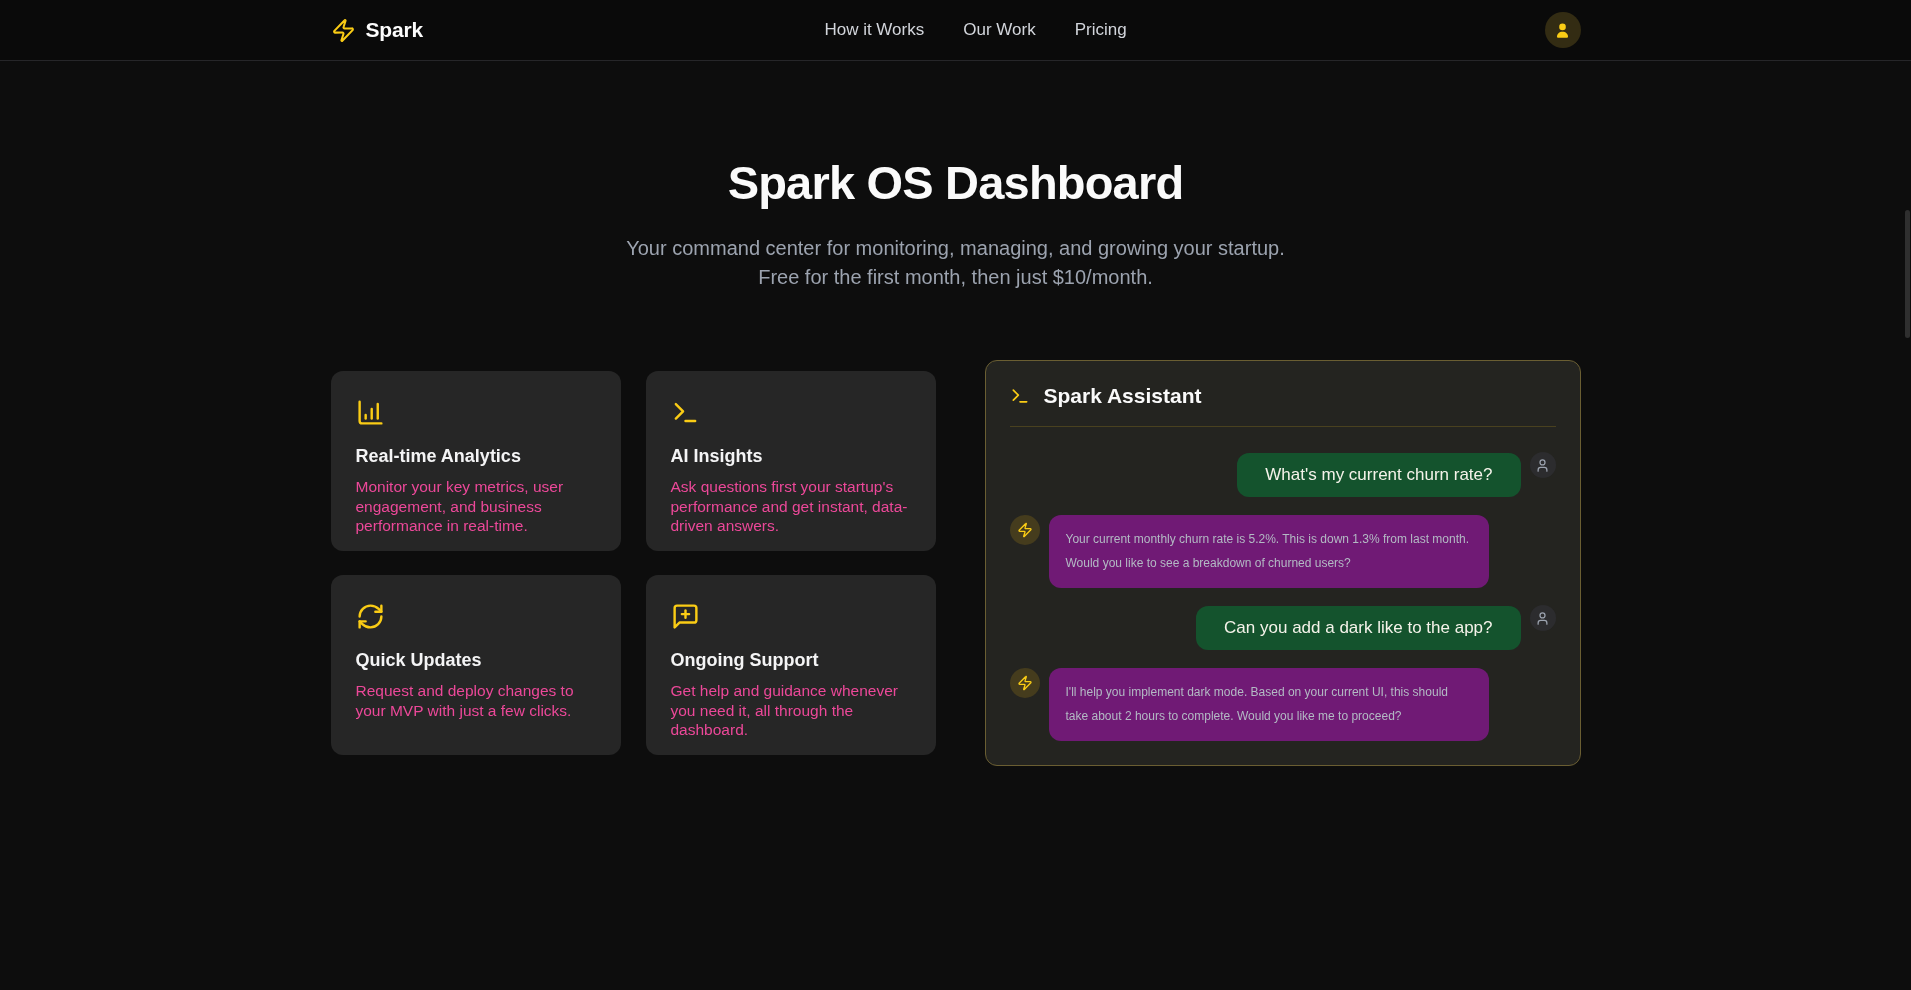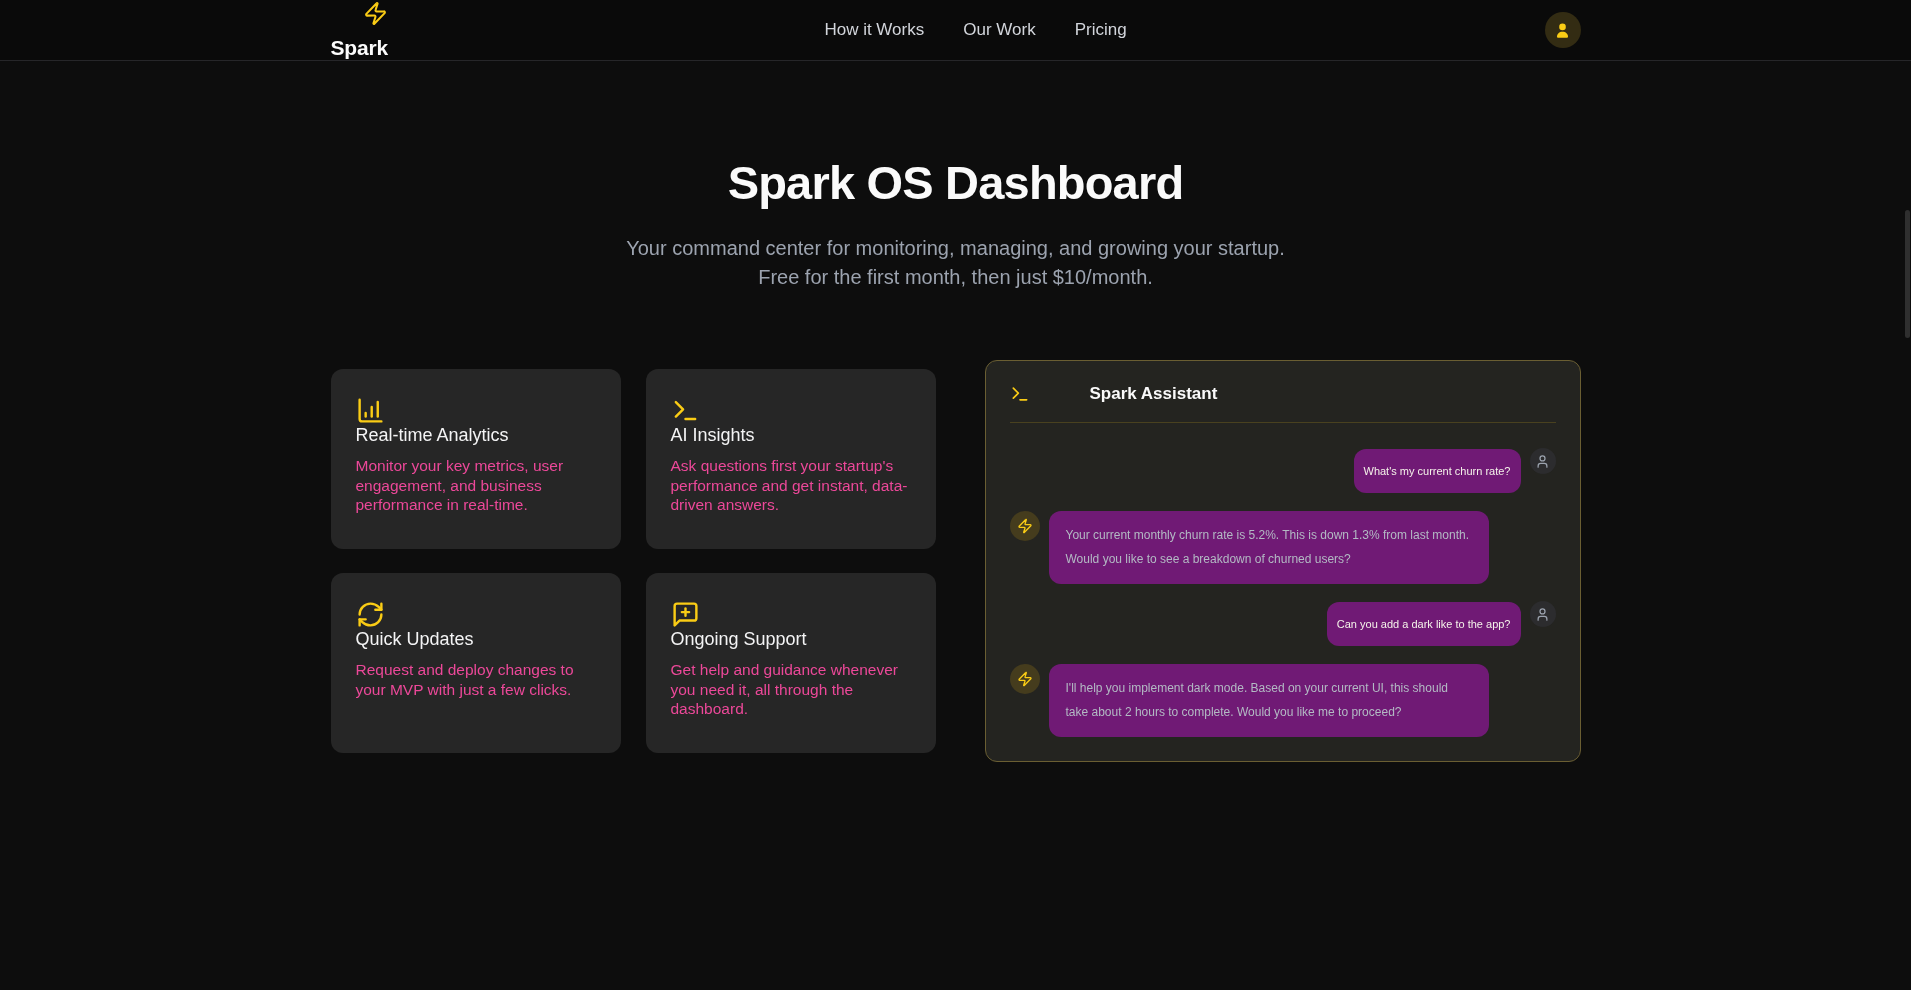--- a/index.html
+++ b/index.html
@@ -21,21 +21,21 @@
     display:flex;
     align-items:center;
   }
   .nav-inner {
     width:1250px;
     margin:0 auto;
     display:flex;
     align-items:center;
   }
   .nav-left { flex:1; display:flex; }
-  .brand { display:flex; align-items:flex-end; gap:10px; cursor:pointer;flex-direction:column; }
+  .brand { display:flex; align-items:flex-start; gap:10px; cursor:pointer; }
   .brand-name { font-size:21px; font-weight:bold; color:#fcfcfc; letter-spacing:-0.2px; }
   .nav-links { display:flex; gap:39px;margin-left:40px; }
   .nav-link { font-size:17px; color:#d2d5db; cursor:pointer; }
   .nav-right { flex:1; display:flex; justify-content:flex-end; }
   .avatar-btn {
     width:36px; height:36px; border-radius:50%;
     background:#332c13;
     display:flex; align-items:center; justify-content:center;
     cursor:pointer; border:none;
   }
@@ -71,40 +71,40 @@
     grid-template-columns:290px 290px;
     gap:24px 25px;
   }
   .card {
     width:290px; height:180px;
     background:#262626;
     border-radius:12px;
     padding:27px 25px;
   }
   .card-icon svg { width:29px; height:29px; }
-  .card-title { font-size:18px; font-weight:normal; color:#f4f4f5; }
+  .card-title { margin-top:19px; font-size:18px; font-weight:bold; color:#f4f4f5; }
   .card-desc { margin-top:10px; font-size:15.5px; line-height:19.5px; color:#ec4899; }
 
   
   .chat-panel {
     width:598px;
     background:#242420;
     border:1px solid #6a5e32;
     border-radius:12px;
   }
   .chat-header {
     margin:0 24px;
     padding:23px 0 18px;
     border-bottom:1px solid #49411f;
     display:flex;
     align-items:center;
     gap:14px;
   }
   .chat-header svg { width:20px; height:20px; }
-  .chat-title { font-size:17px; font-weight:bold; color:#fafafa;margin-left:46px; }
+  .chat-title { font-size:21px; font-weight:bold; color:#fafafa; }
 
   .messages {
     padding:26px 24px 24px;
     display:flex;
     flex-direction:column;
     gap:18px;
   }
   .msg { display:flex; align-items:flex-start; gap:9px; }
   .msg.user { justify-content:flex-end; }
   .msg-avatar {
@@ -118,25 +118,25 @@
   .msg.user .msg-avatar svg { width:15px; height:15px; }
   .bubble { border-radius:12px; max-width:440px; }
   .msg.assistant .bubble {
     background:#701a75;
     color:#b3bac4;
     font-size:12px;
     line-height:23.5px;
     padding:13px 17px;
   }
   .msg.user .bubble {
-    background:#701a75;
+    background:#14532d;
     color:#f5f3ea;
-    font-size:11px;
+    font-size:17px;
     line-height:18px;
-    padding:13px 10px;
+    padding:13px 28px;
   }
 
   
   .scroll-thumb {
     position:absolute;
     right:1px; top:210px;
     width:5px; height:128px;
     background:#2f2f2f;
     border-radius:3px;
   }

